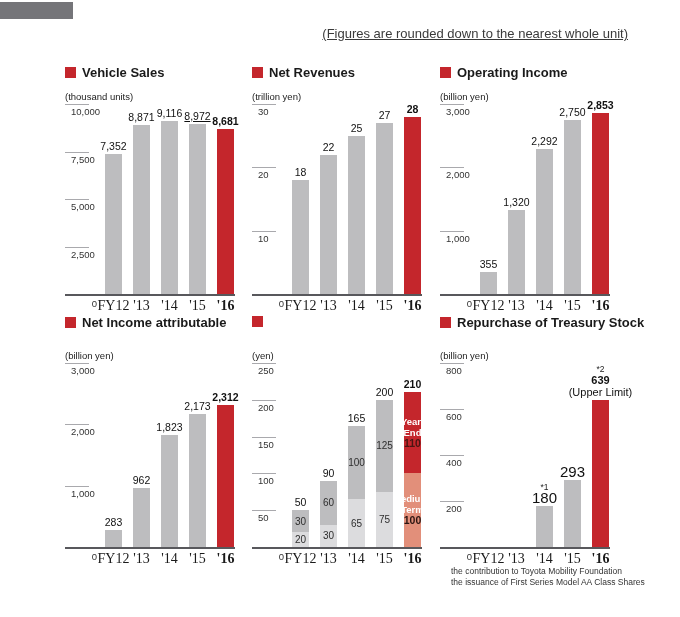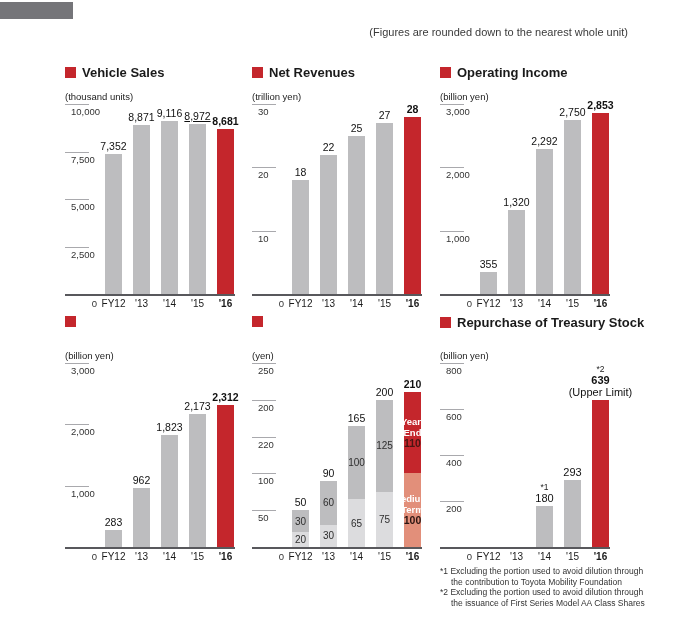--- a/index.html
+++ b/index.html
@@ -2,43 +2,43 @@
 <html><head>
 <meta charset="utf-8">
 <style>
   html,body{margin:0;padding:0;background:#fff;}
   .page{position:relative;width:680px;height:617px;background:#fff;overflow:hidden;
         font-family:"Liberation Sans","DejaVu Sans",sans-serif;color:#1a1a1a;}
   .header-gray{position:absolute;left:0;top:2px;width:73px;height:17px;background:#757579;}
   .header-bar{position:absolute;left:76px;top:0;right:0;height:21px;background:#c4262c;
               display:flex;align-items:center;}
   .header-bar span{color:#fff;font-weight:bold;font-size:13.5px;padding-left:8px;letter-spacing:.2px;white-space:nowrap;}
-  .subtitle{position:absolute;top:26px;left:0;width:628px;text-align:right;font-size:11px;color:#3a3a3a;}
+  .subtitle{position:absolute;top:26px;left:0;width:628px;text-align:right;font-size:13px;color:#3a3a3a;text-decoration:underline;}
   .chart{position:absolute;width:200px;}
   .chart-title{display:flex;align-items:center;}
   .bullet{width:11px;height:11px;background:#c4262c;flex:0 0 11px;margin-right:6px;}
   .title-lines{font-weight:bold;font-size:13px;line-height:13.5px;white-space:nowrap;}
   .unit{position:absolute;left:0;font-size:9.5px;color:#222;}
   .plot{position:absolute;left:0;width:170px;border-bottom:2px solid #58585c;overflow:visible;}
   .ytick-line{position:absolute;left:0;width:24px;height:1px;background:#a9a9ad;}
   .ytick-label{position:absolute;left:6px;font-size:9.5px;color:#333;white-space:nowrap;}
   .bar{position:absolute;width:17px;}
   .val-label{position:absolute;width:64px;text-align:center;font-size:10.5px;color:#111;white-space:nowrap;}
   .val-label.bold{font-weight:bold;}
   .xrow{position:absolute;left:0;width:170px;height:12px;}
-  .xlab{position:absolute;width:40px;text-align:center;font-size:10px;color:#1a1a1a;white-space:nowrap;}
+  .xlab{position:absolute;width:40px;text-align:center;font-size:14px;color:#1a1a1a;white-space:nowrap;font-family:Liberation Serif, serif;}
   .xlab.bold{font-weight:bold;}
   .zero{position:absolute;width:16px;text-align:right;font-size:9.5px;color:#333;}
   .seg{position:absolute;width:17px;display:flex;align-items:center;justify-content:center;overflow:visible;}
   .seg-num{font-size:10px;color:#2e2e2e;}
   .seg-block{position:absolute;width:70px;text-align:center;line-height:10.5px;font-size:9.5px;font-weight:bold;}
   .seg-block .nm{color:#fff;}
   .ann{position:absolute;width:94px;text-align:center;line-height:12px;}
   .ann .sup{font-size:8.5px;color:#222;display:block;line-height:9px;}
-  .ann .v{font-size:11px;color:#111;display:block;}
+  .ann .v{font-size:15px;color:#111;display:block;}
   .ann .v.bold{font-weight:bold;font-size:11px;}
   .ann .note{font-size:11px;color:#111;display:block;}
   .footnotes{position:absolute;left:440px;top:566px;width:236px;font-size:8.5px;color:#333;line-height:10.5px;}
   .fn-line{white-space:nowrap;}
   .fn-line.cont{padding-left:11px;}
 </style>
 </head>
 <body>
 
 <div class="page">
@@ -149,20 +149,21 @@
         <div class="xlab" style="left: 56.5px;">'13</div>
         <div class="xlab" style="left: 84.5px;">'14</div>
         <div class="xlab" style="left: 112.5px;">'15</div>
         <div class="xlab bold" style="left: 140.5px;">'16</div>
       </div>
     </div>
   <div class="chart" id="chart-3" style="left:65px;top:316px;">
       <div class="chart-title">
         <span class="bullet"></span>
         <div class="title-lines">
+          <div>Net Income attributable</div>
         </div>
       </div>
       <div class="unit" style="top: 34px;">(billion yen)</div>
       <div class="plot" style="top: 47px; height: 184px; position: absolute;">
         <div class="ytick-line" style="top: 122.667px;"></div>
         <div class="ytick-label" style="top: 124.667px;">1,000</div>
         <div class="ytick-line" style="top: 61.3333px;"></div>
         <div class="ytick-label" style="top: 63.3333px;">2,000</div>
         <div class="ytick-line" style="top: 0px;"></div>
         <div class="ytick-label" style="top: 2px;">3,000</div>
@@ -190,21 +191,21 @@
       <div class="chart-title">
         <span class="bullet"></span>
       </div>
       <div class="unit" style="top: 34px;">(yen)</div>
       <div class="plot" style="top: 47px; height: 184px; position: absolute;">
         <div class="ytick-line" style="top: 147.2px;"></div>
         <div class="ytick-label" style="top: 149.2px;">50</div>
         <div class="ytick-line" style="top: 110.4px;"></div>
         <div class="ytick-label" style="top: 112.4px;">100</div>
         <div class="ytick-line" style="top: 73.6px;"></div>
-        <div class="ytick-label" style="top: 75.6px;">220</div>
+        <div class="ytick-label" style="top: 75.6px;">150</div>
         <div class="ytick-line" style="top: 36.8px;"></div>
         <div class="ytick-label" style="top: 38.8px;">200</div>
         <div class="ytick-line" style="top: 0px;"></div>
         <div class="ytick-label" style="top: 2px;">250</div>
         <div class="seg" style="left: 40px; bottom: 0px; height: 14.72px; background: rgb(220, 220, 222);">
           <div class="seg-num">20</div>
         </div>
         <div class="seg" style="left: 40px; bottom: 14.72px; height: 22.08px; background: rgb(189, 189, 191);">
           <div class="seg-num">30</div>
         </div>
@@ -292,18 +293,16 @@
         <div class="zero" style="left: 16px;">0</div>
         <div class="xlab" style="left: 28.5px;">FY12</div>
         <div class="xlab" style="left: 56.5px;">'13</div>
         <div class="xlab" style="left: 84.5px;">'14</div>
         <div class="xlab" style="left: 112.5px;">'15</div>
         <div class="xlab bold" style="left: 140.5px;">'16</div>
       </div>
     </div>
 
   <div class="footnotes" id="footnotes">
-      <div class="fn-line">*1 Excluding the portion used to avoid dilution through</div>
       <div class="fn-line cont">the contribution to Toyota Mobility Foundation</div>
-      <div class="fn-line">*2 Excluding the portion used to avoid dilution through</div>
       <div class="fn-line cont">the issuance of First Series Model AA Class Shares</div>
     </div>
 </div>
 
 </body></html>

